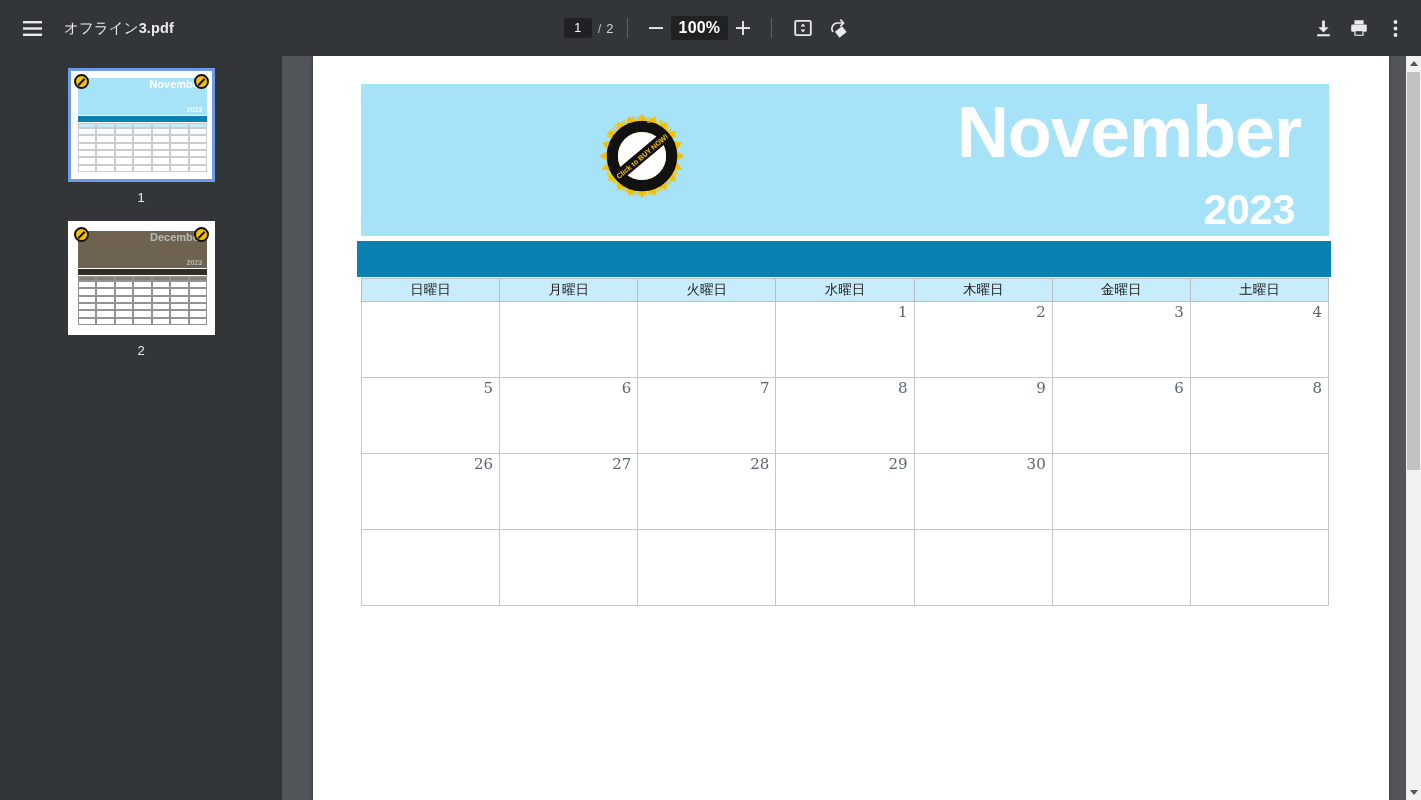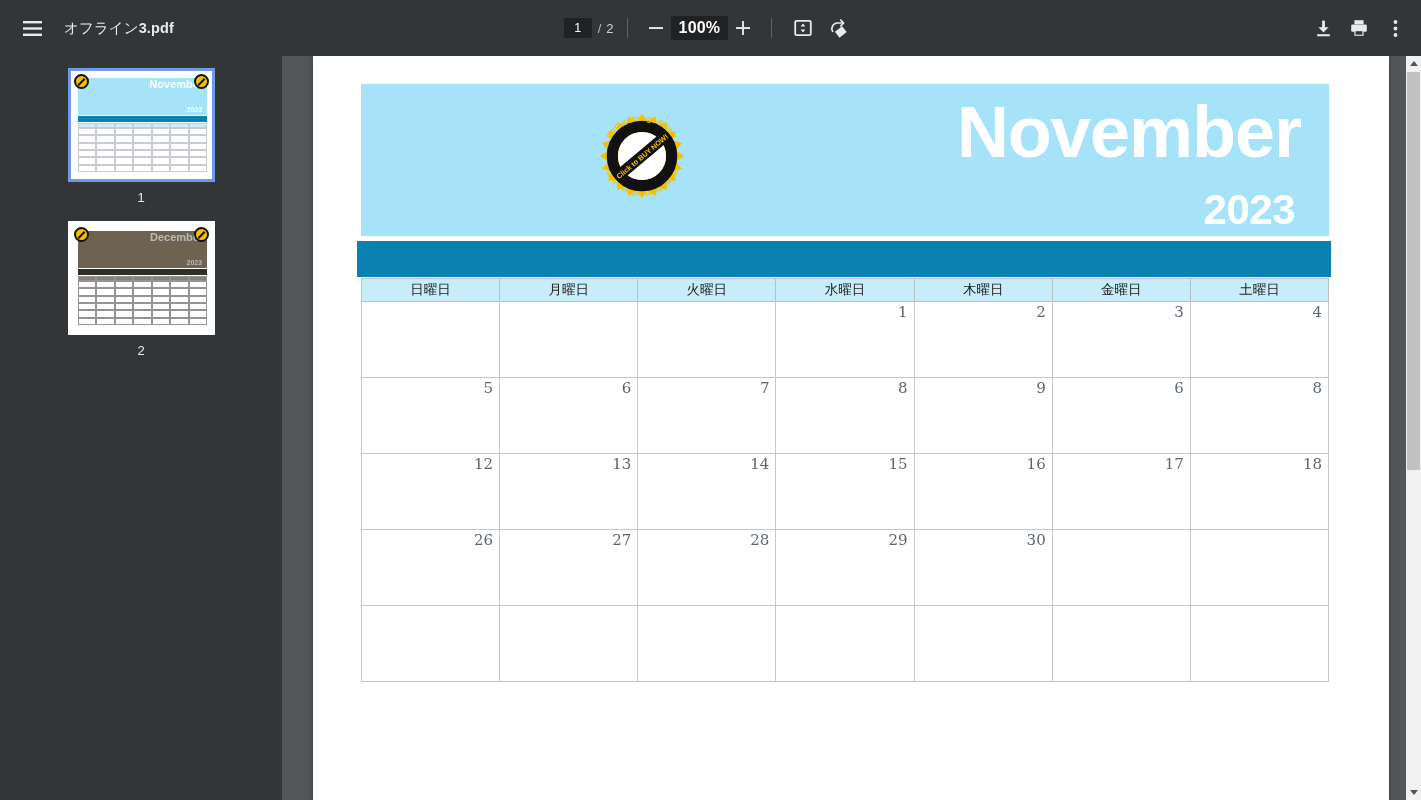--- a/index.html
+++ b/index.html
@@ -437,29 +437,20 @@
           <tr>
             <td>5</td>
             <td>6</td>
             <td>7</td>
             <td>8</td>
             <td>9</td>
             <td>6</td>
             <td>8</td>
           </tr>
           <tr>
-            <td>12</td>
-            <td>13</td>
-            <td>14</td>
-            <td>15</td>
-            <td>16</td>
-            <td>17</td>
-            <td>18</td>
-          </tr>
-          <tr>
             <td>26</td>
             <td>27</td>
             <td>28</td>
             <td>29</td>
             <td>30</td>
             <td></td>
             <td></td>
           </tr>
           <tr>
             <td></td>

